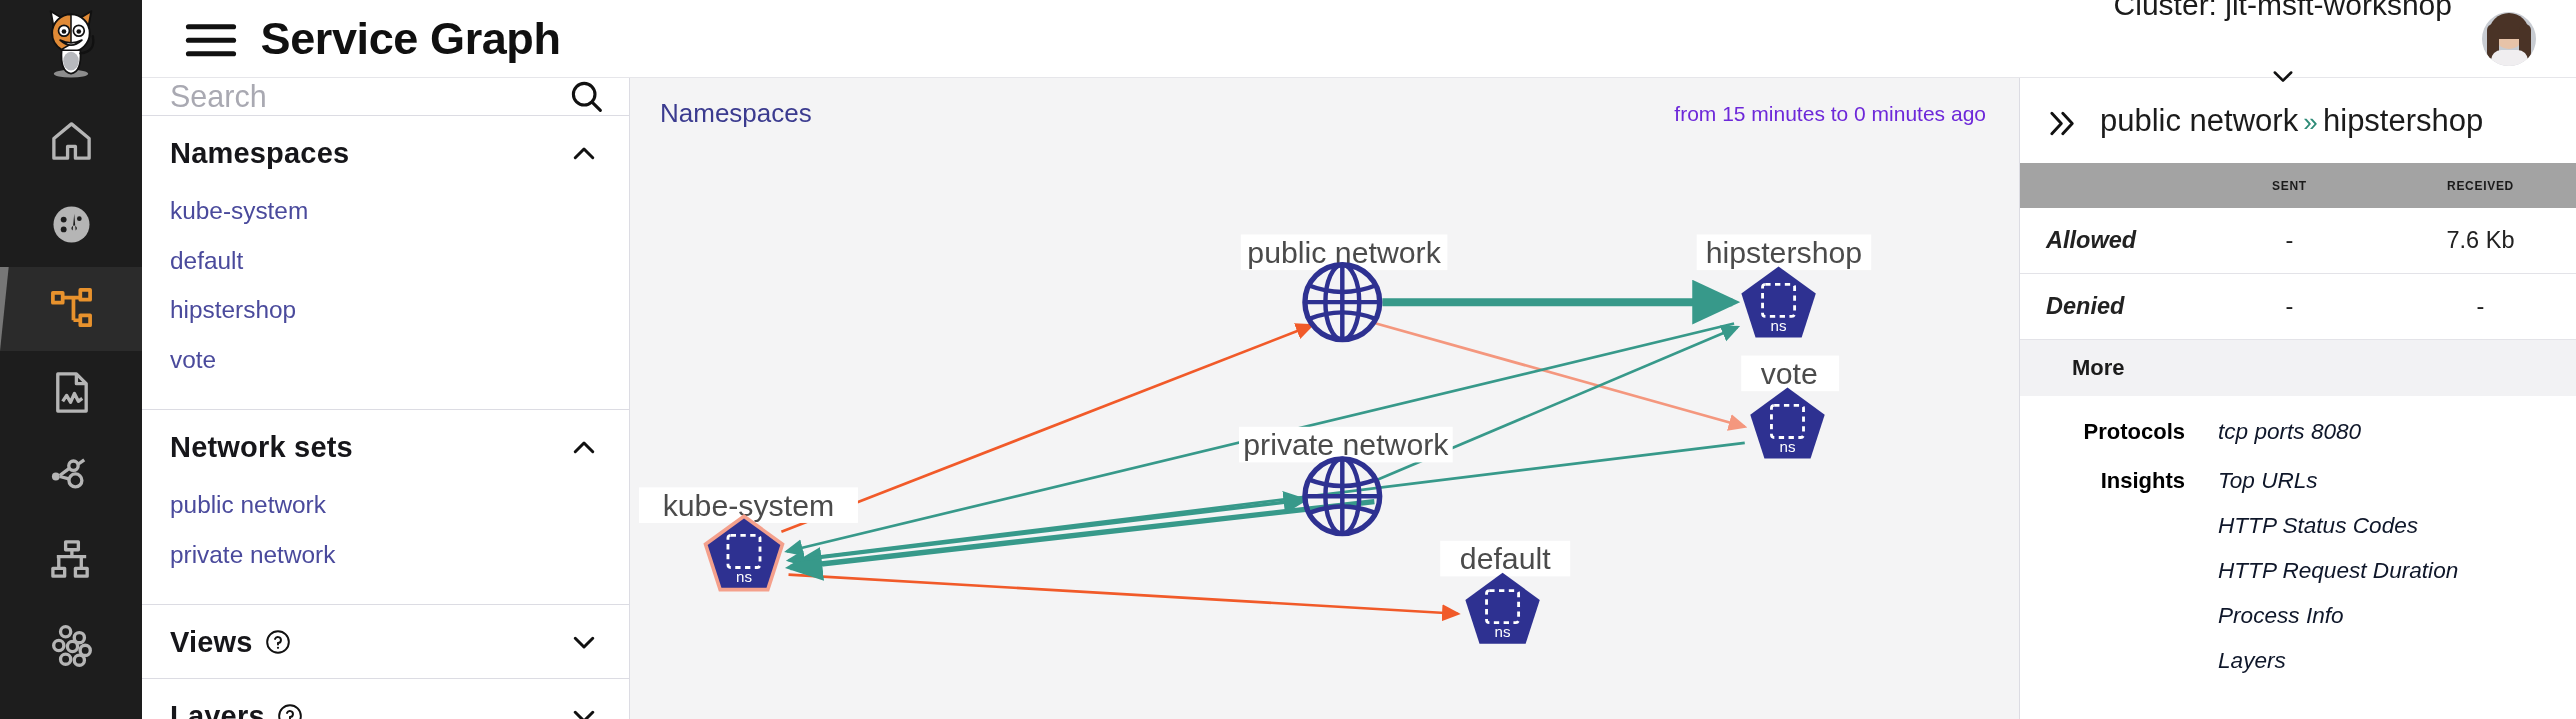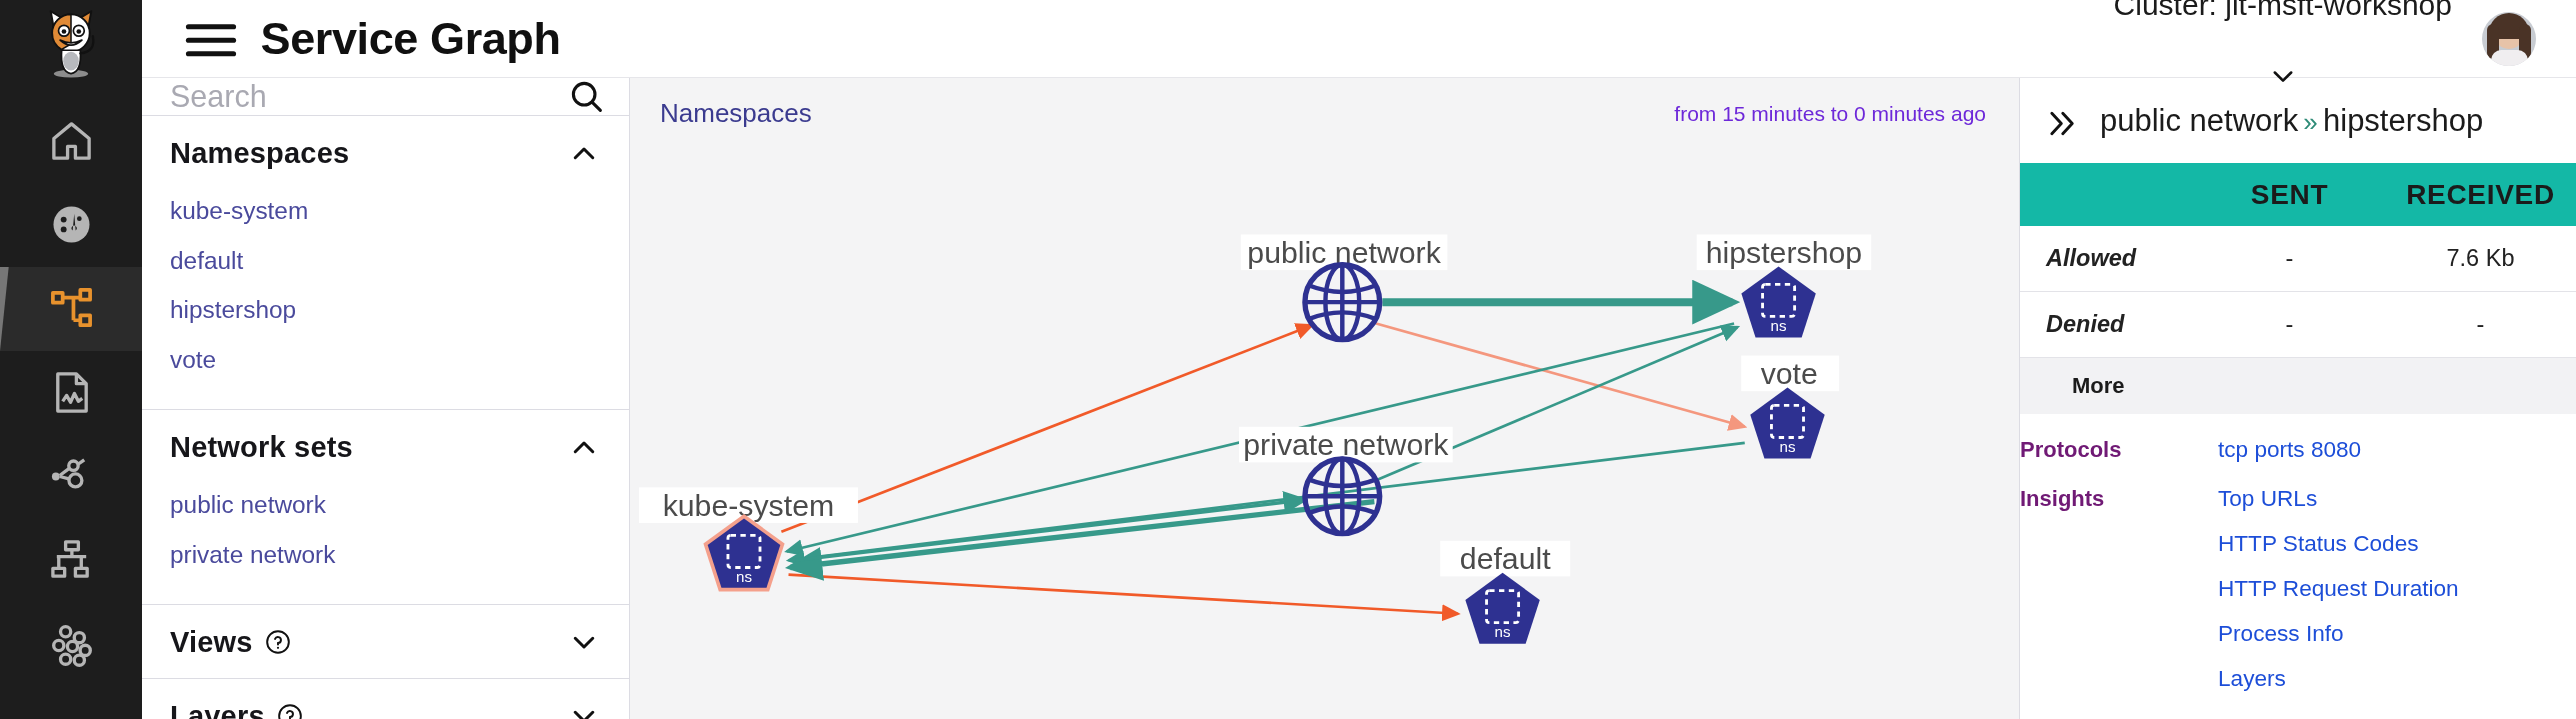--- a/index.html
+++ b/index.html
@@ -89,30 +89,30 @@
   
   .detail { width: 556px; flex: 0 0 556px; background: #fff; display: flex; flex-direction: column; }
   .detail-head {
     height: 85px; display: flex; align-items: center; gap: 19px; padding: 0 30px 0 26px;
   }
   .detail-expand { width: 35px; height: 30px; flex: 0 0 auto; cursor: pointer; }
   .detail-title { font-size: 31px; color: #1b1b1b; display: flex; align-items: baseline; gap: 3.5px; white-space: nowrap; }
   .detail-title .sep { color: #2e8b77; font-size: 26px; padding: 0 1.7px; }
   .tbl { width: 100%; border-collapse: collapse; table-layout: fixed; }
   .tbl thead th {
-    background: #14b8a6; font-size: 28px; color: #1b1b1b; font-weight: bold;
+    background: #a3a3a3; font-size: 12px; color: #1b1b1b; font-weight: bold;
     padding: 15.7px 0; letter-spacing: 0.7px;
   }
   .tbl th.c1 { width: 174px; }
   .tbl tbody td { font-size: 23.5px; color: #222; padding: 19px 0; border-bottom: 1.7px solid #e3e3e8; text-align: center; }
   .tbl tbody td.lbl { font-weight: bold; text-align: left; padding-left: 26px; font-style: italic; }
   .more-bar { background: #f2f2f4; padding: 15px 0 15px 52px; font-size: 22px; font-weight: bold; color: #1b1b1b; }
   .kv { display: flex; padding: 22.6px 0 0 0; }
-  .kv .k { width: 165px; text-align: left; font-size: 22px; font-weight: bold; color: #701a75; flex: 0 0 165px; }
-  .kv .v { padding-left: 33px; font-size: 22.6px; color: #1d4ed8; }
+  .kv .k { width: 165px; text-align: right; font-size: 22px; font-weight: bold; color: #000000; flex: 0 0 165px; }
+  .kv .v { padding-left: 33px; font-size: 22.6px; color: #0f172a; font-style: italic; }
   .kv .v .ins { padding-bottom: 19px; cursor: pointer; }
   .kv .v .ins:last-child { padding-bottom: 0; }
 
   
   .topbar {
     position: absolute; left: 142px; top: 0; right: 0; height: 78px;
     display: flex; align-items: center; background: #fff; z-index: 5;
     border-bottom: 1.7px solid #e6e6ea; padding: 0 40px 0 42px;
   }
   .burger { width: 54px; height: 38px; cursor: pointer; flex: 0 0 auto; }

